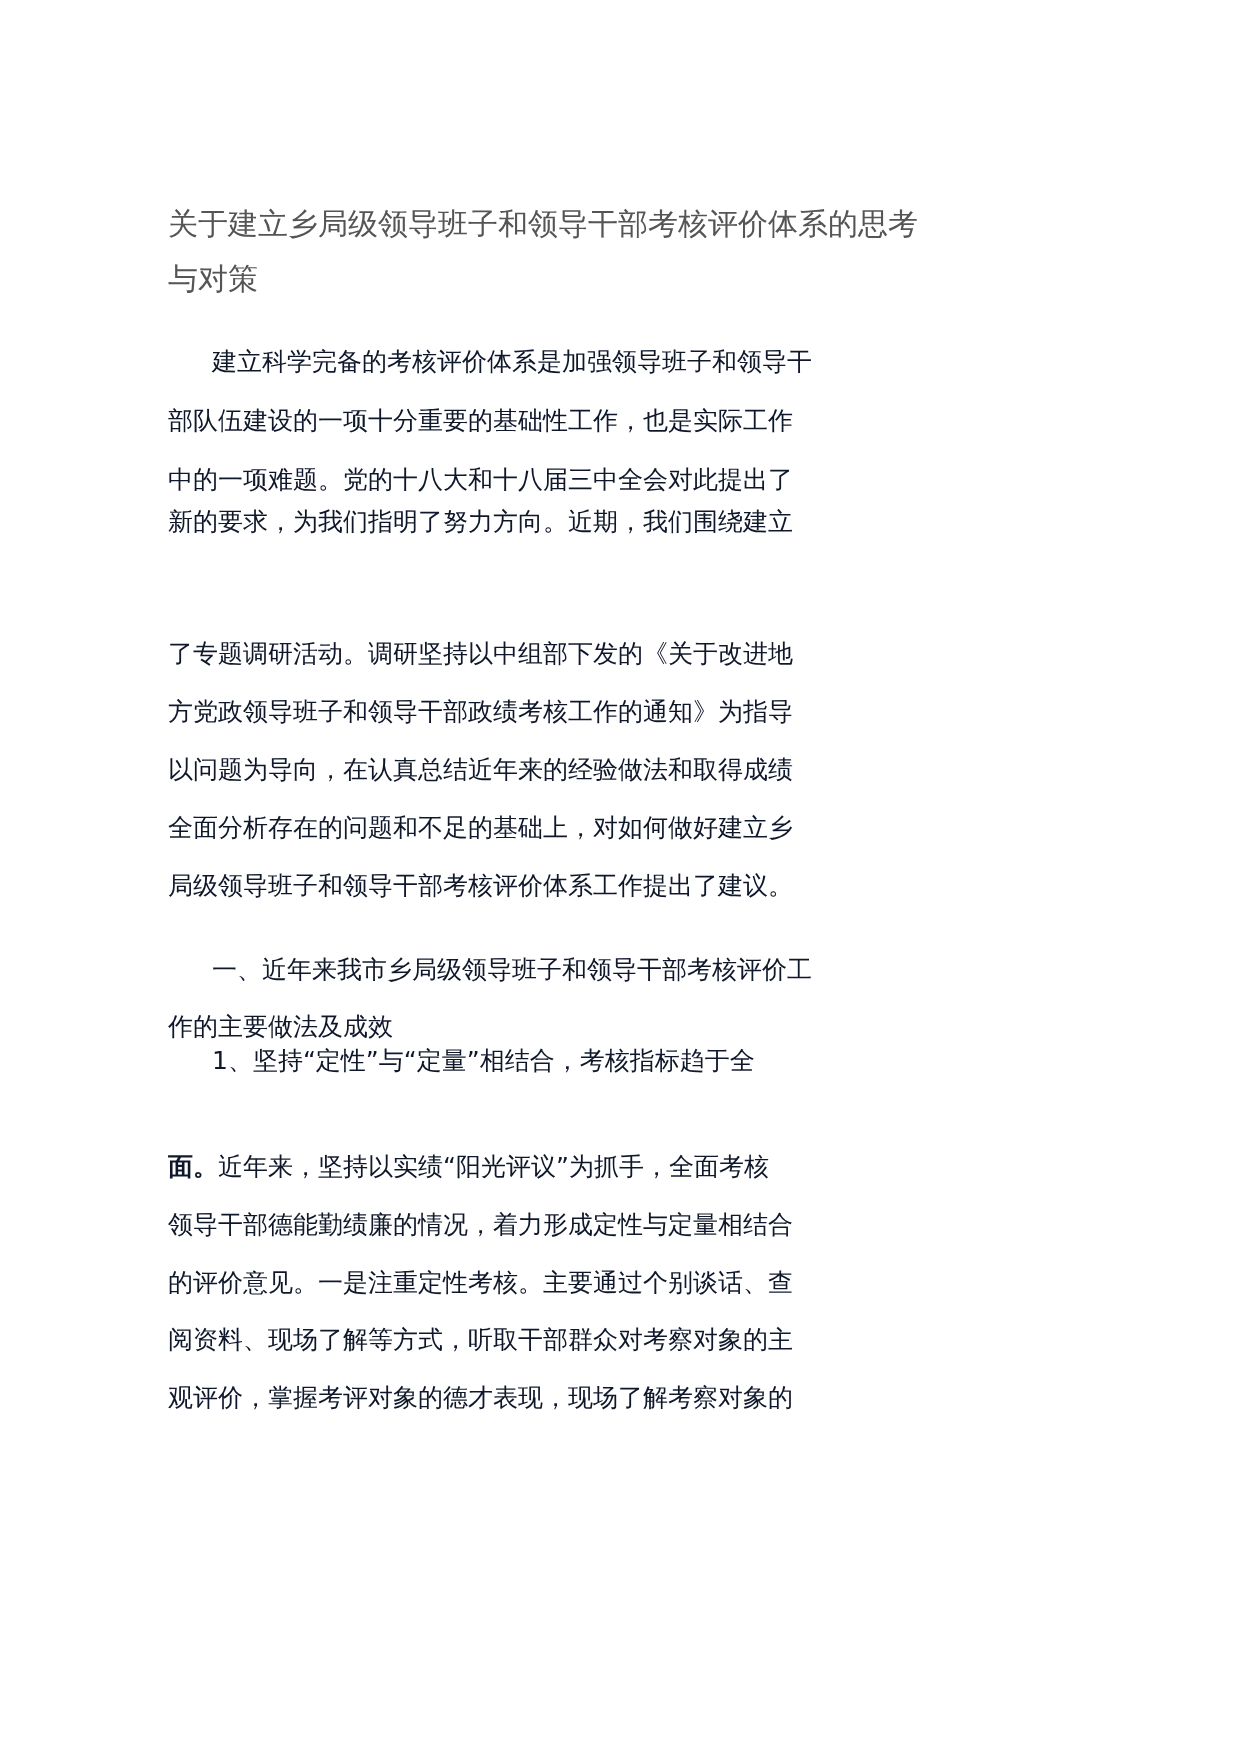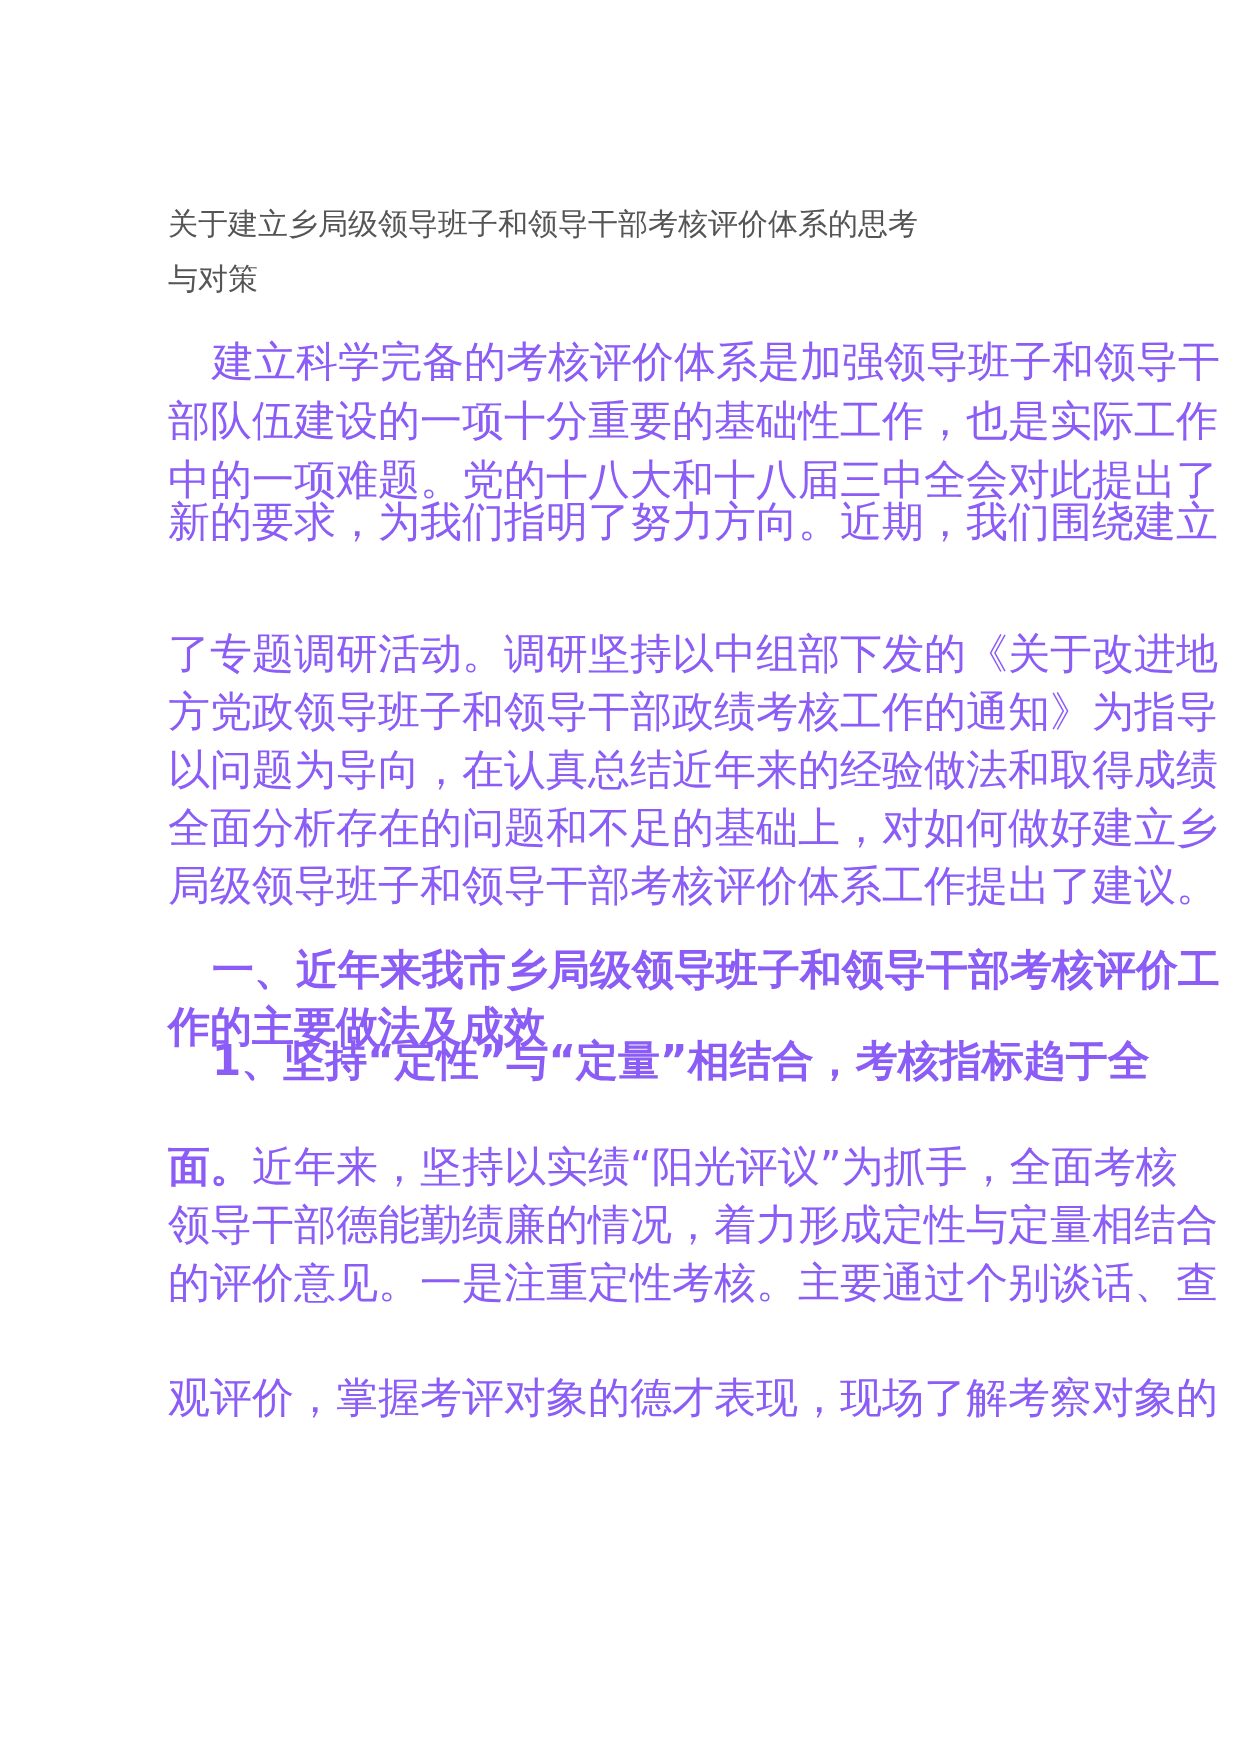--- a/index.html
+++ b/index.html
@@ -19,31 +19,31 @@
     left: 0; top: 0;
     width: 1240px;
     height: 1754px;
     background: #ffffff;
     padding-left: 12px;
   }
   .line {
     position: absolute;
     left: 168px;
     white-space: nowrap;
-    font-size: 42px;
+    font-size: 25px;
     line-height: 40px;
-    color: #8b5cf6;
+    color: #0f172a;
     letter-spacing: 0px;
   }
   .title-line {
     color: #555555;
     font-size: 30px;
   }
   .bold {
-    font-weight: bold;
+    font-weight: normal;
   }
   .indent {
     left: 212px;
   }
   .inline-bold { font-weight: bold; }
 </style>
 </head>
 <body>
 
 <div class="page">
@@ -63,15 +63,16 @@
 
   <div class="line indent bold" style="top:950px;">一、近年来我市乡局级领导班子和领导干部考核评价工</div>
   <div class="line bold" style="top:1007px;">作的主要做法及成效</div>
 
   <div class="line indent bold" style="top:1041px;text-align:center;">1、坚持“定性”与“定量”相结合，考核指标趋于全</div>
   <div class="line" style="top:1147px;">
     <span class="inline-bold">面。</span><span>近年来，坚持以实绩“阳光评议”为抓手，全面考核</span>
   </div>
   <div class="line" style="top:1205px;">领导干部德能勤绩廉的情况，着力形成定性与定量相结合</div>
   <div class="line" style="top:1263px;">的评价意见。一是注重定性考核。主要通过个别谈话、查</div>
+  <div class="line" style="top:1320px;">阅资料、现场了解等方式，听取干部群众对考察对象的主</div>
   <div class="line" style="top:1378px;">观评价，掌握考评对象的德才表现，现场了解考察对象的</div>
 
 </div>
 
 </body></html>

